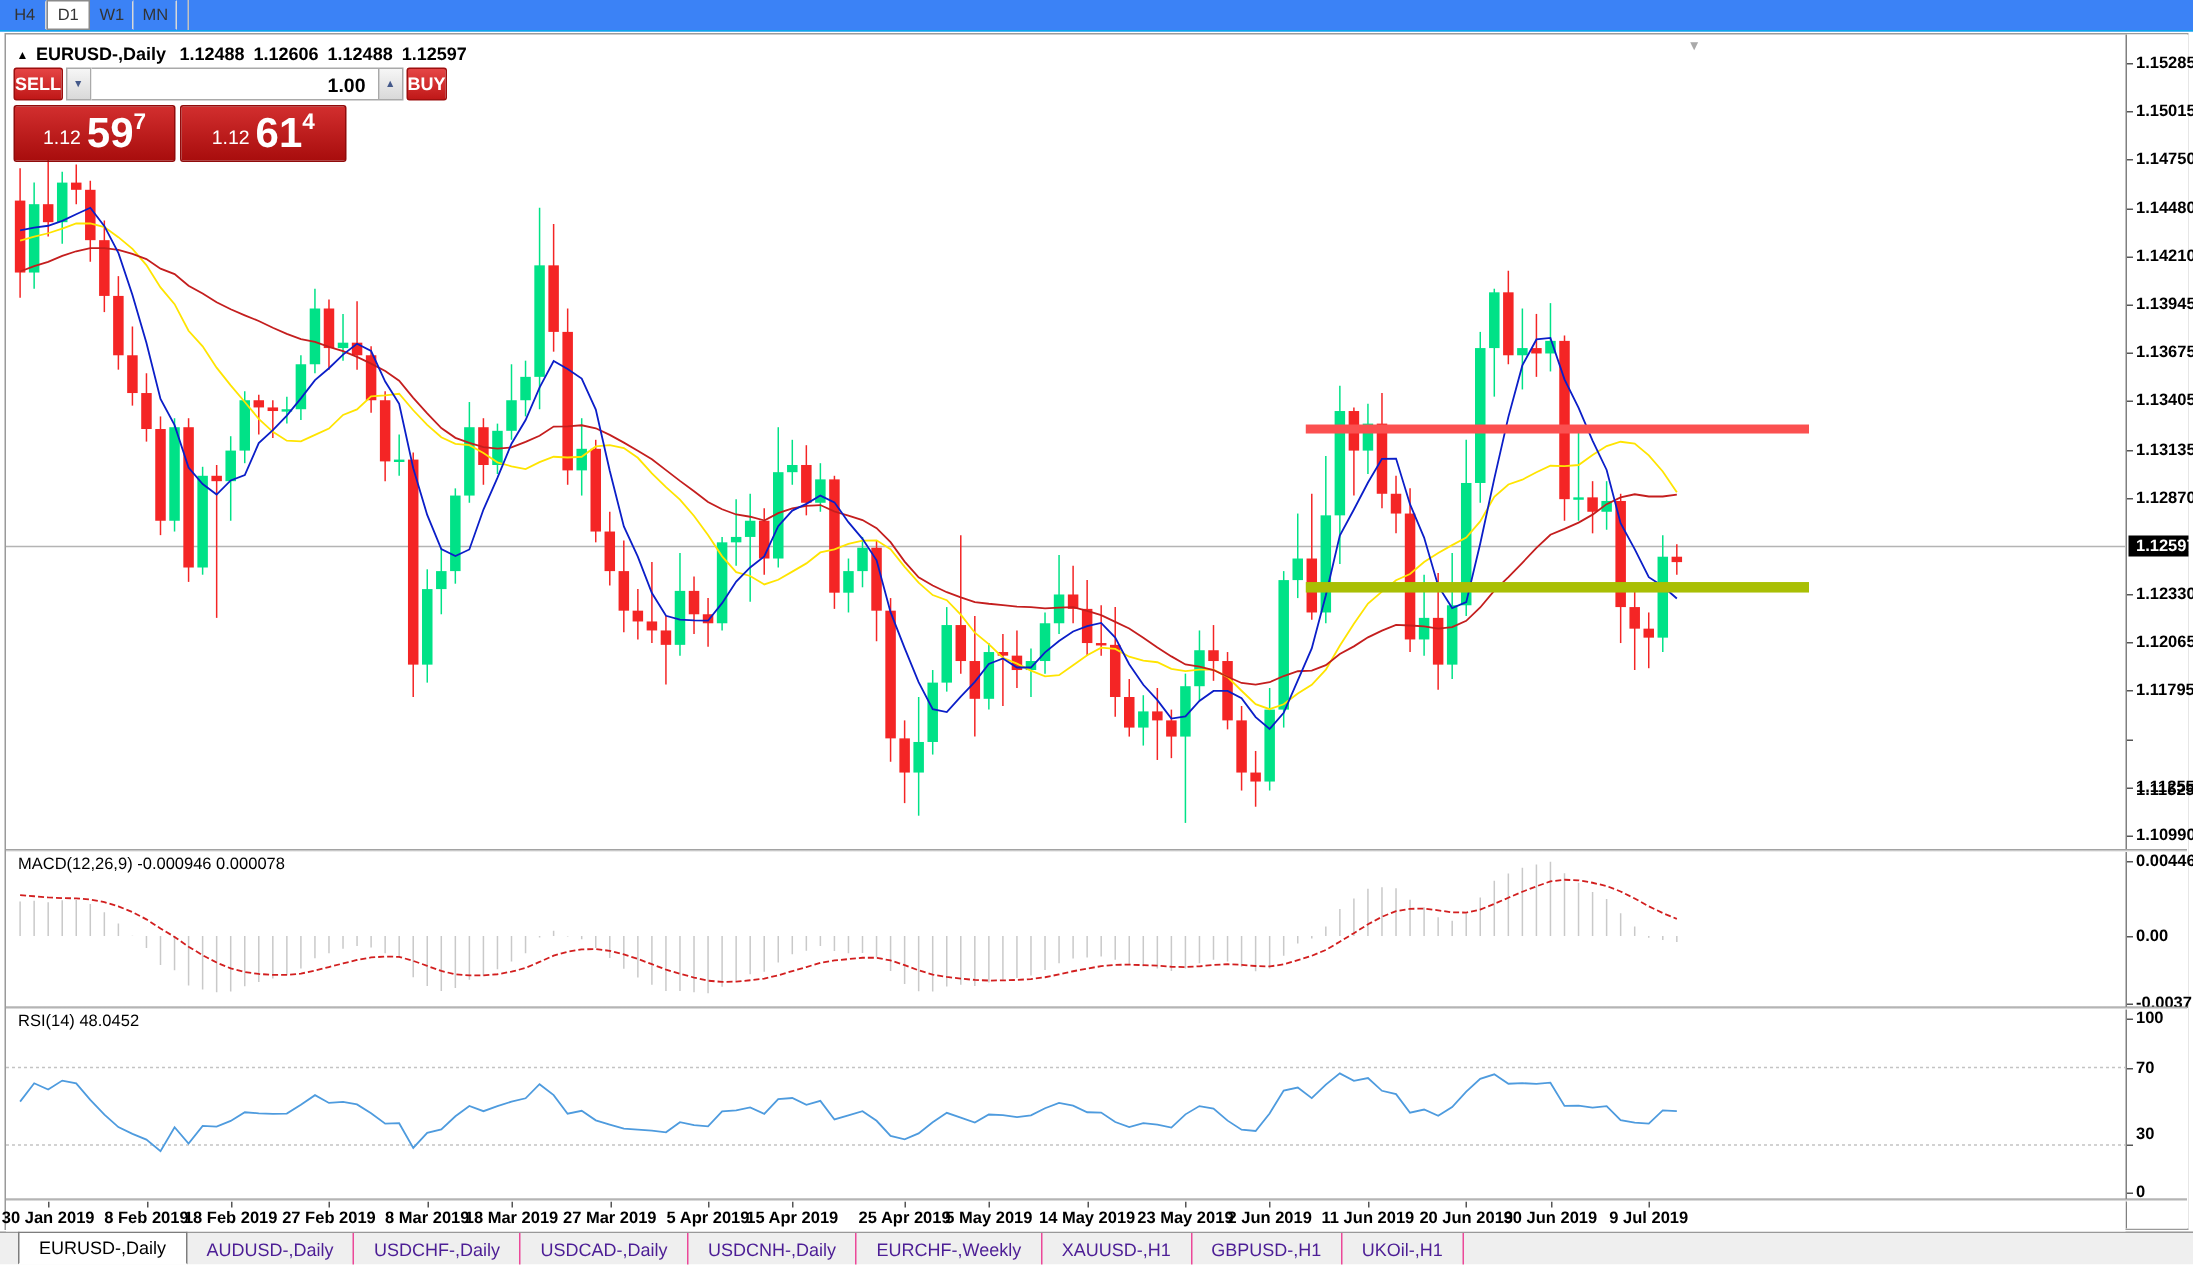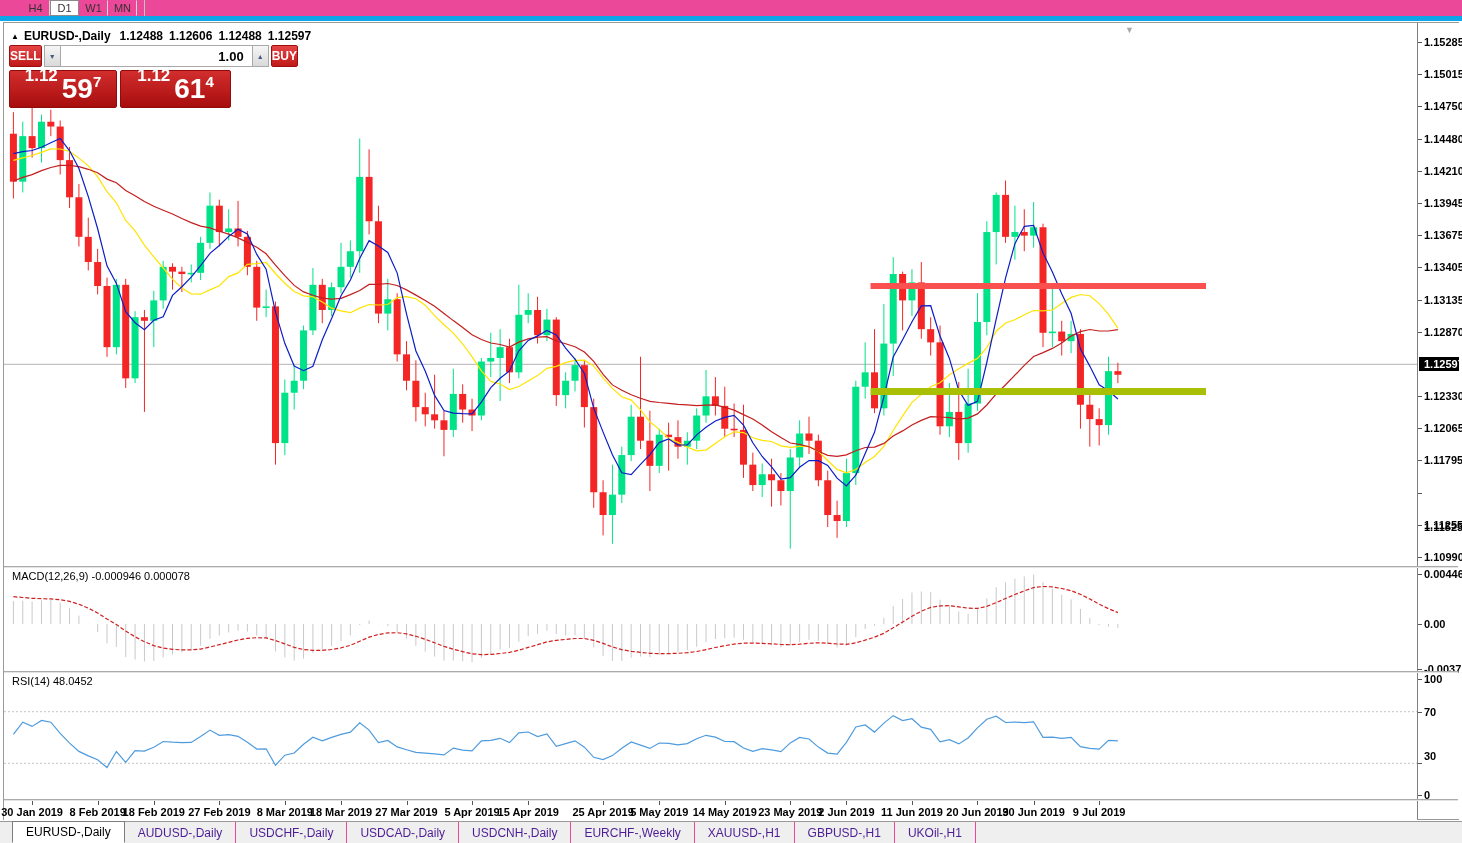--- a/index.html
+++ b/index.html
@@ -1,18 +1,18 @@
 <!DOCTYPE html>
 <html><head>
 <meta charset="utf-8">
 <style>
   html,body{margin:0;padding:0}
   body{width:1462px;height:843px;position:relative;font-family:"Liberation Sans",sans-serif;background:#fff;overflow:hidden}
   
-  .tf-toolbar{position:absolute;top:0;left:0;right:0;height:21px;background:#ec4899;border-bottom:5px solid #0ea5e9;display:flex;align-items:stretch;padding-left:21px;box-sizing:border-box}
+  .tf-toolbar{position:absolute;top:0;left:0;right:0;height:21px;background:#3b82f6;border-bottom:1px solid #0ea5e9;display:flex;align-items:stretch;padding-left:2px;box-sizing:border-box}
   .tf-btn{width:27px;display:flex;align-items:center;justify-content:center;font-size:11px;color:#333;border:1px solid transparent;border-right:1px solid #d8d8d8;cursor:default}
   .tf-btn.active{background:#fff;border:1px solid #8a8a8a}
   .tb-sep{width:1px;background:#c2c2c2;margin-left:7px}
   
   .chart-area{position:absolute;top:22px;left:3px;width:1456px;height:798px;background:#fff;border:1px solid #9a9a9a;box-sizing:border-box}
   .chart-area svg{position:absolute;left:0;display:block}
   #price-svg{top:2px}
   #macd-svg{top:545px}
   #rsi-svg{top:650px}
   .hsep{position:absolute;left:0;width:1454px;height:2px;background:linear-gradient(#8f8f8f,#ffffff);z-index:6}
@@ -27,21 +27,21 @@
   .oc-btn{background:linear-gradient(#e54545,#c01818);color:#fff;font-size:12px;font-weight:700;display:flex;align-items:center;justify-content:center;border:1px solid #9d0f0f;border-radius:2px;box-sizing:border-box}
   .btn-sell{width:51px}
   .btn-buy{width:53px}
   .spin{display:flex;flex:1;height:22px;box-sizing:border-box}
   .spin-btn{width:17px;background:linear-gradient(#f6f6f6,#d9d9d9);border:1px solid #a9a9a9;display:flex;align-items:center;justify-content:center;font-size:7px;color:#44598a;box-sizing:border-box}
   .vol{flex:1;border:1px solid #a9a9a9;border-left:none;border-right:none;text-align:right;font-size:13px;font-weight:600;padding:0 8px;outline:none;font-family:"Liberation Sans",sans-serif;min-width:0}
   .oc-prices{display:flex;gap:3px;margin-top:3px}
   .pbox{height:38px;border-radius:2px;background:linear-gradient(#d22e2e,#a80d0d);border:1px solid #900b0b;color:#fff;display:flex;justify-content:center;box-sizing:border-box}
   .pbox.sell{width:108px}
   .pbox.buy{width:111px}
-  .pp{font-size:17px;font-weight:700;margin-right:4px;align-self:flex-end;padding-bottom:21px}
+  .pp{font-size:13px;font-weight:400;margin-right:4px;align-self:flex-end;padding-bottom:8px}
   .pb{font-size:28px;font-weight:700;line-height:36px}
   .ps{font-size:15px;font-weight:700;align-self:flex-start;padding-top:2px}
   
   .price-axis{position:absolute;left:1413px;top:0;bottom:0;width:41px;border-left:1px solid #808080;background:#fff;z-index:4}
   .ax-label{position:absolute;left:6px;transform:translateY(-50%);font-size:11px;font-weight:600;color:#000;white-space:nowrap}
   .ax-dash{position:absolute;left:0;width:4px;height:1px;background:#555}
   .cur-tag{position:absolute;left:1px;right:0;height:14px;background:#000;color:#fff;font-size:11px;font-weight:600;display:flex;align-items:center;padding-left:5px;z-index:5}
   
   .date-axis{position:absolute;left:0;top:778px;width:1413px;height:20px;background:#fff;z-index:5}
   .d-tick{position:absolute;top:0;width:1px;height:4px;background:#555}

